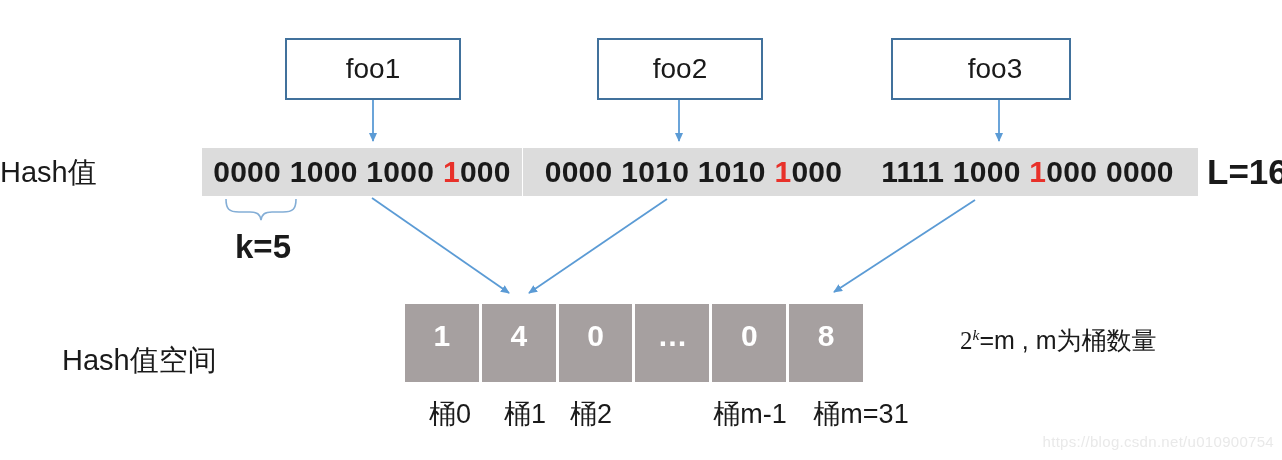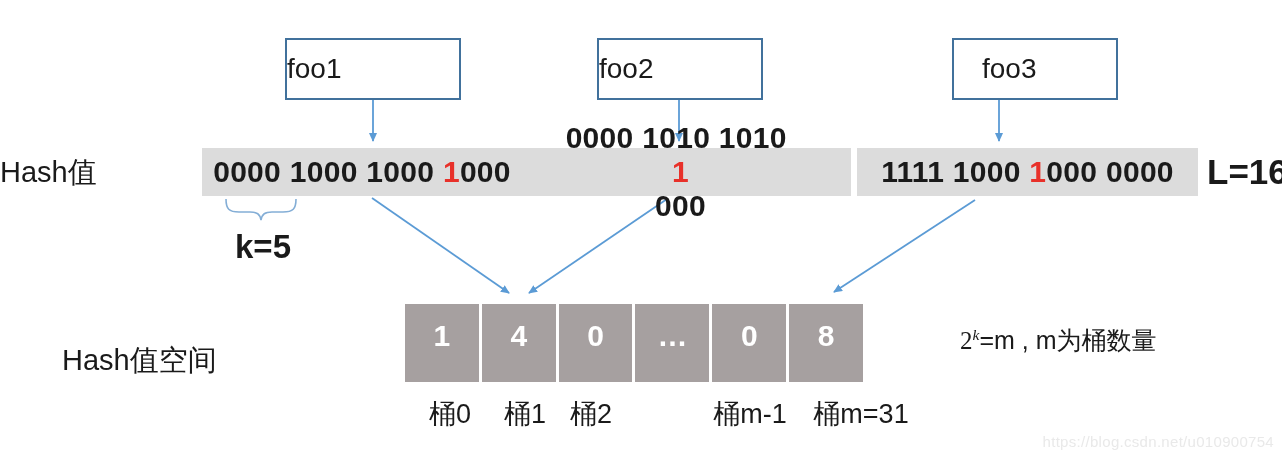--- a/index.html
+++ b/index.html
@@ -7,38 +7,38 @@
     position:relative;width:1282px;height:460px;background:#ffffff;overflow:hidden;
     font-family:"Liberation Sans","DejaVu Sans",sans-serif;color:var(--text,#1a1a1a);
   }
   .overlay{position:absolute;left:0;top:0;width:1282px;height:460px;pointer-events:none;}
   .overlay line{stroke:var(--arrow);stroke-width:1.8;}
   .overlay .brace{stroke:var(--brace);stroke-width:1.6;fill:none;}
 
   .node{
     position:absolute;top:38px;height:62px;background:#fff;
     border:2px solid var(--node-border);box-sizing:border-box;
-    display:flex;align-items:center;
+    display:flex;align-items:center;justify-content:center;
     font-size:28px;
   }
   .n1{left:285px;width:176px;}
   .n2{left:597px;width:166px;}
-  .n3{left:952px;width:166px;padding-left:28px;}
+  .n3{left:891px;width:180px;padding-left:28px;}
 
   .hash-label{
     position:absolute;left:0;top:148px;width:197px;height:48px;
     line-height:48px;font-size:29px;
   }
   .bar{
     position:absolute;top:148px;height:48px;background:var(--hash-bar-bg);
     display:flex;align-items:center;justify-content:center;
     font-size:30px;font-weight:700;white-space:pre;letter-spacing:0.3px;
   }
   .b1{left:202px;width:320px;}
-  .b2{left:510px;width:341px;flex-direction:column;}
+  .b2{left:523px;width:341px;}
   .b3{left:857px;width:341px;}
   .bar .red{color:var(--red-digit);}
 
   .bit-length{
     position:absolute;left:1207px;top:148px;height:48px;line-height:48px;
     font-size:35px;font-weight:700;
   }
   .k-label{
     position:absolute;left:263px;top:228px;transform:translateX(-50%);
     font-size:33px;font-weight:700;

